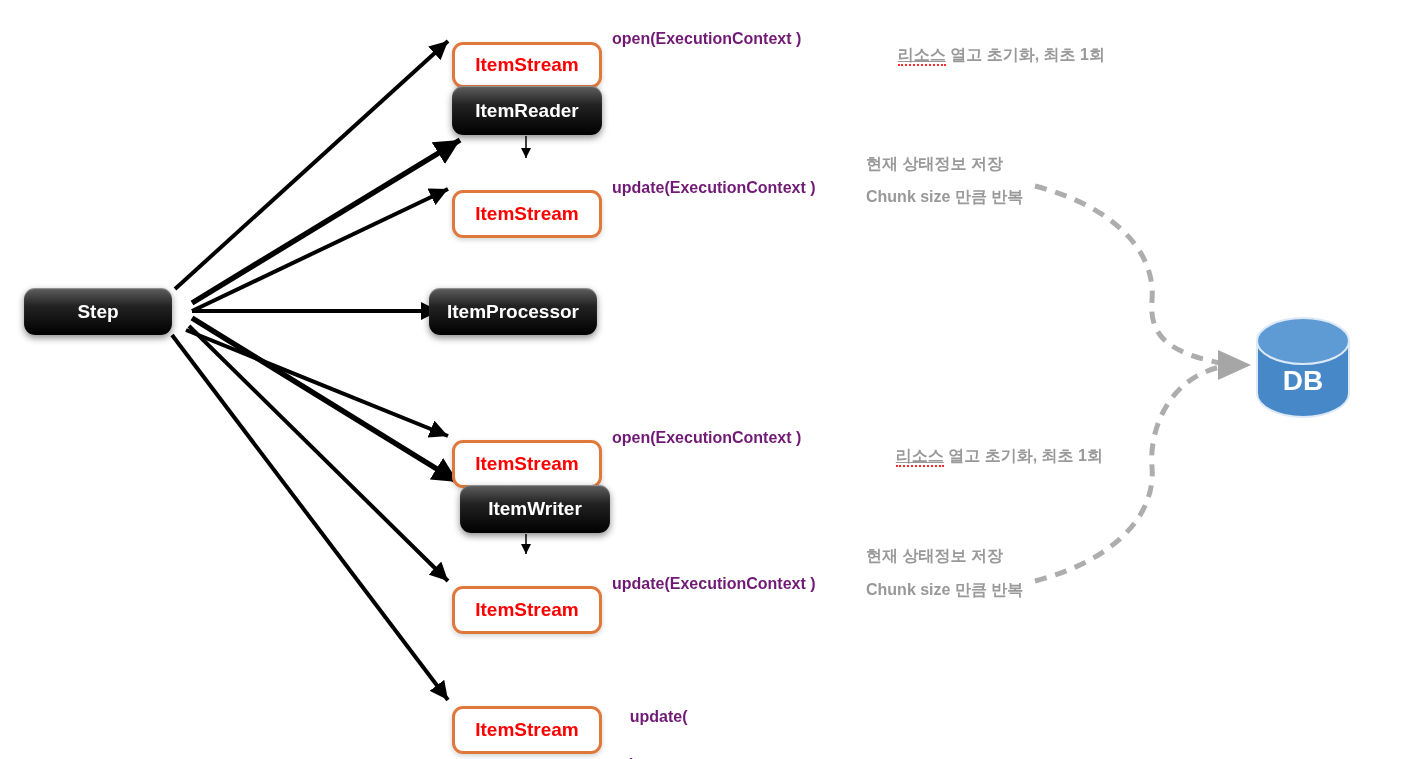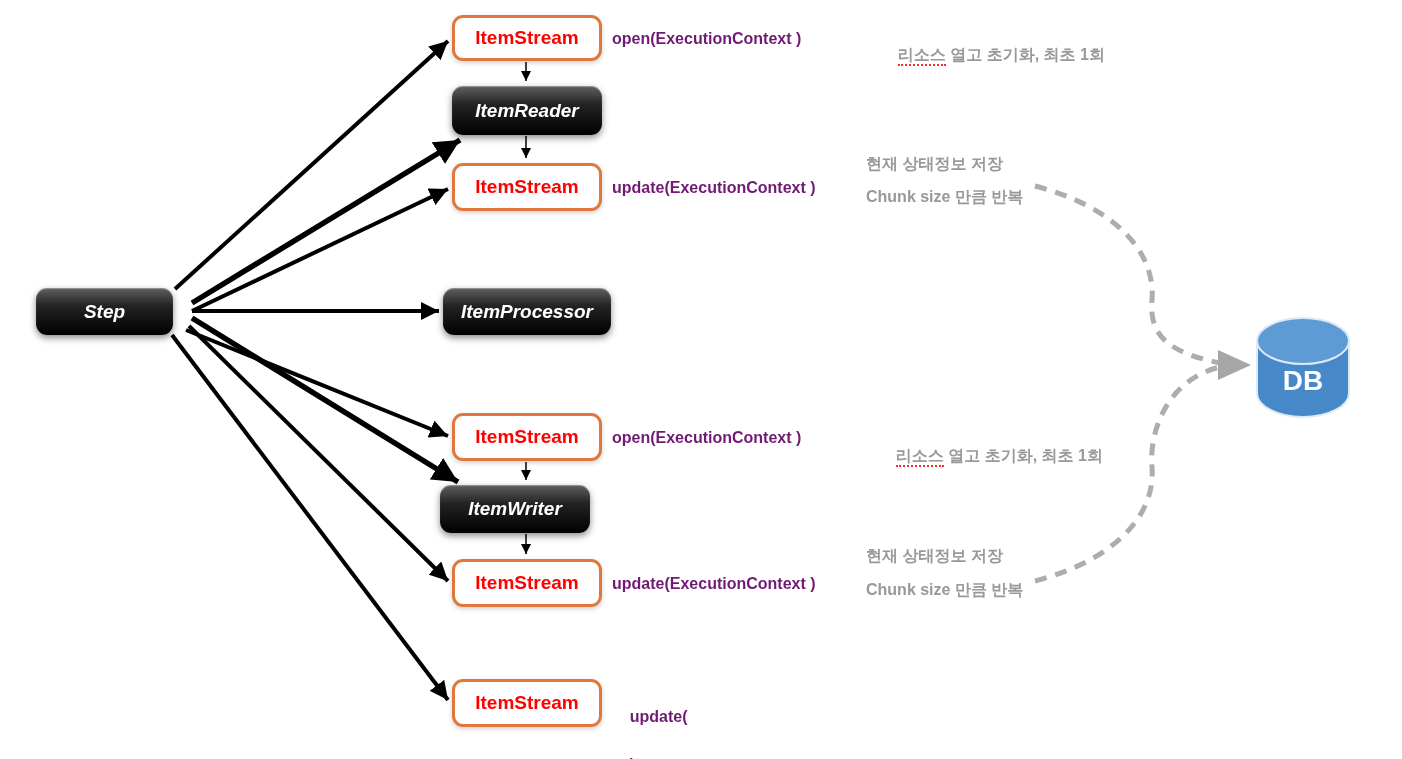--- a/index.html
+++ b/index.html
@@ -10,42 +10,42 @@
   .layer{position:absolute;left:0;top:0;width:1402px;height:759px;}
   svg.layer{z-index:0;}
   .node{
     position:absolute;display:flex;align-items:center;justify-content:center;
     border-radius:11px;font-weight:bold;font-size:19px;z-index:2;box-sizing:border-box;
   }
   .black-box{
     background:linear-gradient(180deg,#606060 0%,#232323 38%,#000000 100%);
     color:#ffffff;
     box-shadow:0 3px 7px rgba(0,0,0,.45), inset 0 1px 1px rgba(255,255,255,.35);
-    font-style:italic;
   }
   .stream-box{
     background:#ffffff;border:3px solid #E0773B;color:#FF0000;
     box-shadow:0 2px 5px rgba(0,0,0,.18);
+    margin-top:27px;
   }
   .method{
     position:absolute;font-weight:bold;font-size:16px;color:#701a75;z-index:2;
     white-space:pre;line-height:24px;
   }
   .note{
     position:absolute;font-weight:bold;font-size:16px;color:#999999;z-index:2;white-space:pre;
   }
-  .note .hl{border-bottom:2px dotted #ff2b2b;padding-bottom:1px;}
+  .note .hl{border-bottom:2px dotted #ff2b2b;padding-bottom:1px;text-decoration:underline;}
   
-  #step        {left:36px;  top:288px; width:137px; height:47px;justify-content:center;}
+  #step        {left:24px;  top:288px; width:148px; height:47px;justify-content:center;}
   #stream1     {left:452px; top:15px;  width:150px; height:46px;}
   #reader      {left:452px; top:86px;  width:150px; height:49px;}
   #stream2     {left:452px; top:163px; width:150px; height:48px;}
-  #processor   {left:443px; top:288px; width:168px; height:47px;}
+  #processor   {left:429px; top:288px; width:168px; height:47px;}
   #stream3     {left:452px; top:413px; width:150px; height:48px;}
-  #writer      {left:440px; top:485px; width:150px; height:48px;}
+  #writer      {left:460px; top:485px; width:150px; height:48px;}
   #stream4     {left:452px; top:559px; width:150px; height:48px;}
   #stream5     {left:452px; top:679px; width:150px; height:48px;}
   #m1{left:612px;top:27px;}
   #m2{left:612px;top:176px;}
   #m3{left:612px;top:426px;}
   #m4{left:612px;top:572px;}
   #m5{left:612px;top:681px;}
   #n1 {left:880px;top:27px;}
   #n2a{left:866px;top:154px;}
   #n2b{left:866px;top:187px;}

